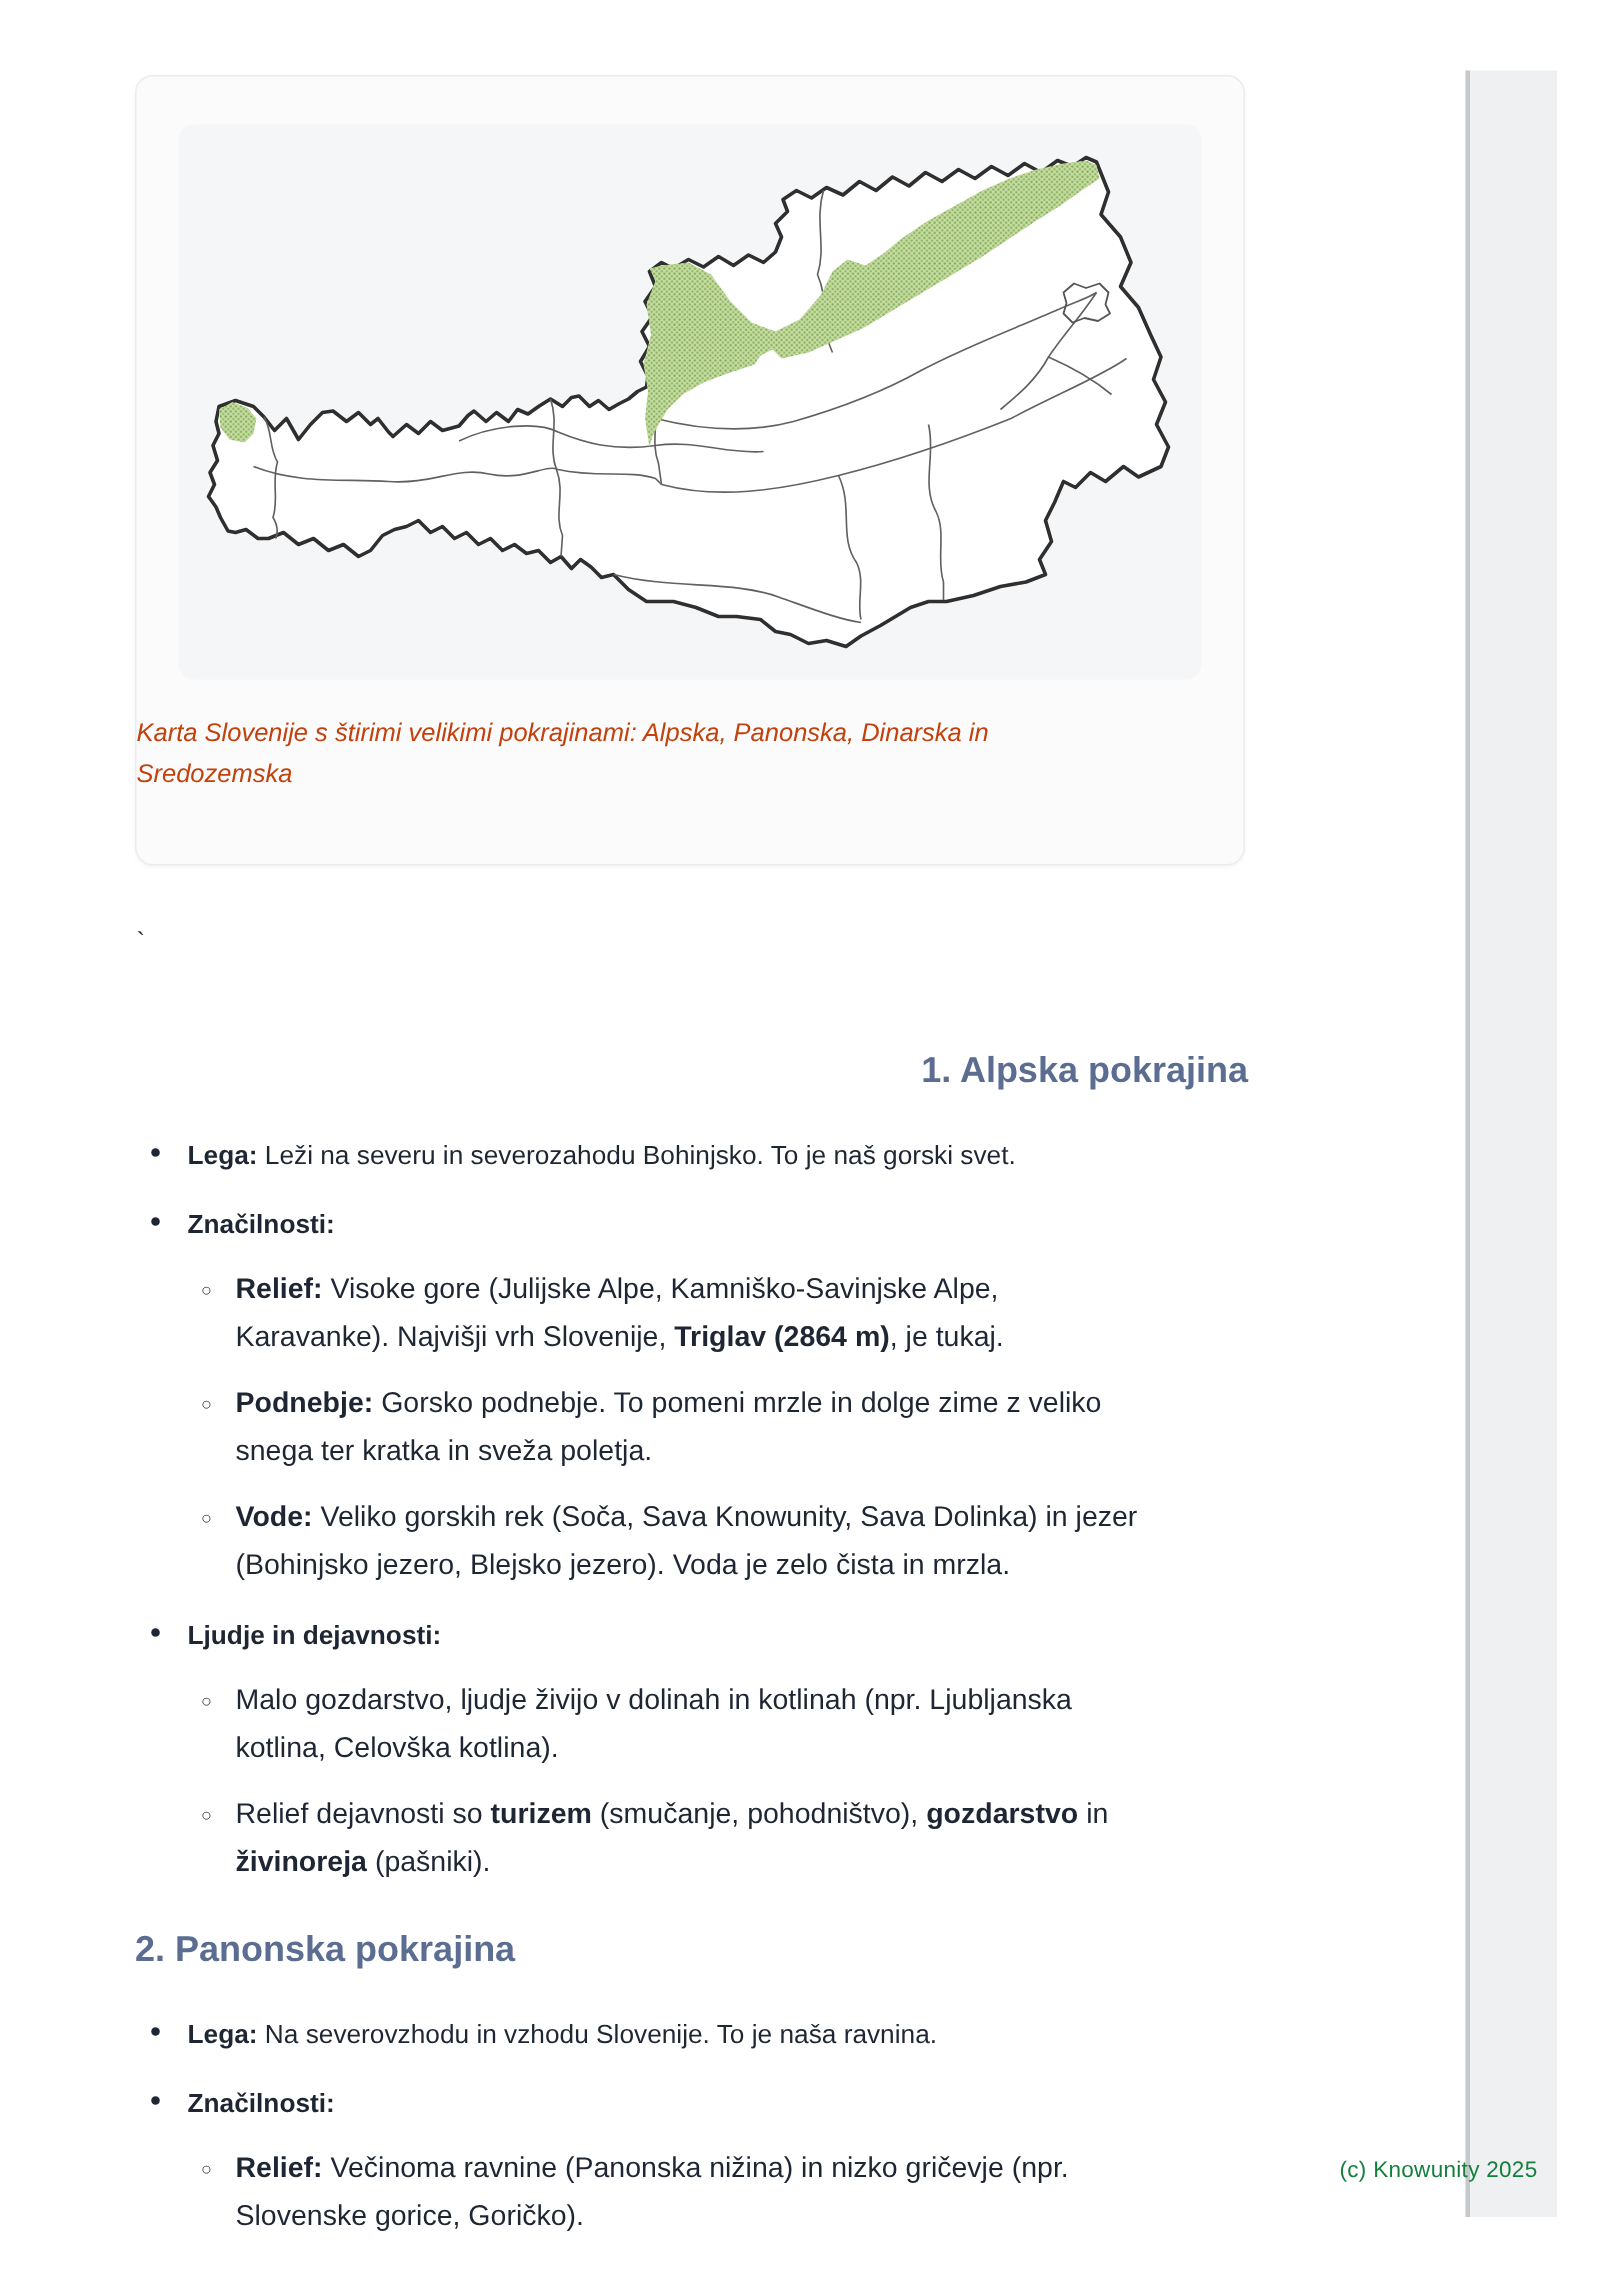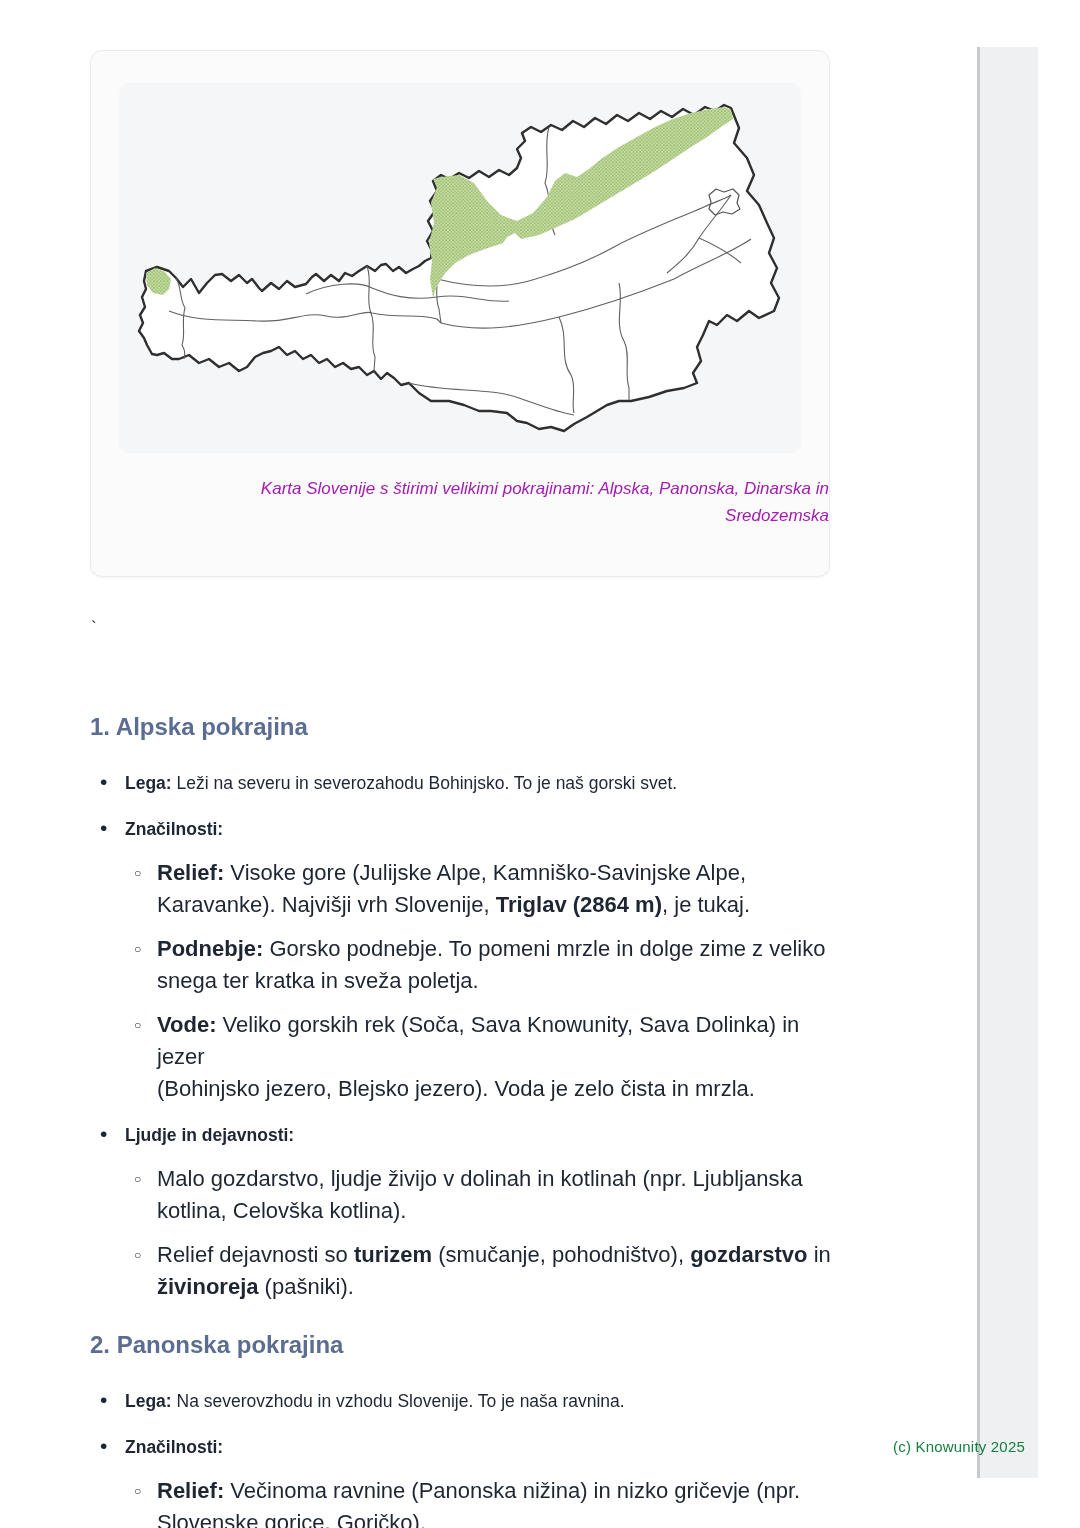--- a/index.html
+++ b/index.html
@@ -13,34 +13,34 @@
   
   .watermark{position:absolute;left:893px;top:1438px;font-size:15px;color:#15803d;
              letter-spacing:.2px;z-index:5;}
 
   
   .card{position:absolute;left:90px;top:50px;width:738px;height:525px;background:#fbfbfc;
         border:1px solid #ebecef;border-radius:12px;box-shadow:0 1px 3px rgba(20,24,40,.05);}
   .map-frame{position:absolute;left:28px;top:32px;width:682px;height:370px;background:#f5f6f8;
              border-radius:10px;overflow:hidden;}
   .map-frame svg{display:block;width:682px;height:370px;}
-  .caption{position:absolute;left:0;right:0;top:424px;text-align:right;font-style:italic;
-           font-size:17px;line-height:27px;color:#a21caf;white-space:pre-line;}
+  .caption{position:absolute;left:0;right:0;top:424px;text-align:left;font-style:italic;
+           font-size:17px;line-height:27px;color:#c2410c;white-space:pre-line;}
 
   .backtick{position:absolute;left:91px;top:618px;font-size:17px;color:#1e2633;}
 
   
   .content{position:absolute;left:90px;top:695px;width:742px;}
   .sec-title{font-size:24px;font-weight:600;color:#5b6d90;margin:26px 0 24px 0;line-height:32px;}
-  .sec-title:first-child{margin-top:16px;}
+  .sec-title:first-child{margin-top:3px;text-align:right;}
   ul.lv1{list-style:none;margin:0;padding:0;}
   li.li1{position:relative;padding-left:35px;margin:14px 0;font-size:17.5px;line-height:32px;white-space:pre-wrap;}
   li.li1::before{content:"\2022";position:absolute;left:10px;top:-1px;font-size:21px;color:#1e2633;}
   ul.lv2{list-style:none;margin:6px 0 2px 0;padding:0;}
-  li.li2{position:relative;padding-left:32px;margin:12px 0;font-size:22px;line-height:32px;white-space:pre-wrap;}
+  li.li2{position:relative;padding-left:32px;margin:12px 0;font-size:19px;line-height:32px;white-space:pre-wrap;}
   li.li2::before{content:"\25CB";position:absolute;left:9px;top:0px;font-size:12px;color:#1e2633;}
   strong{font-weight:700;}
 </style>
 </head>
 <body>
 
 <div class="page">
 
   <div class="strip"></div>
 

